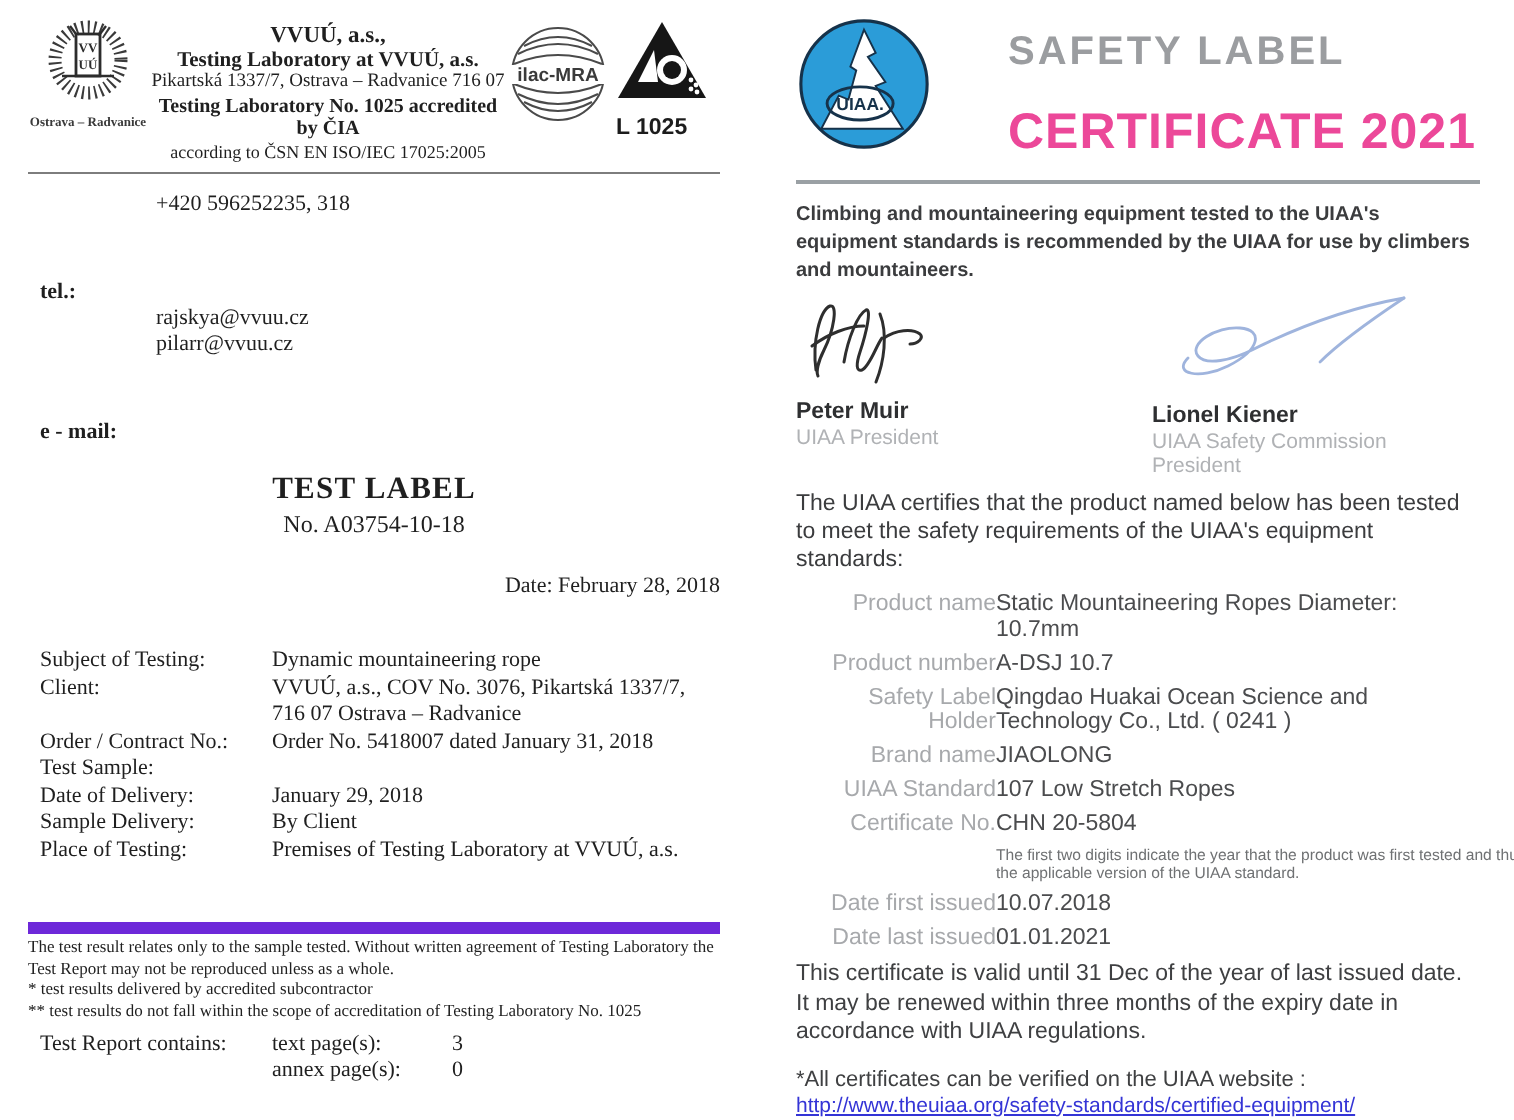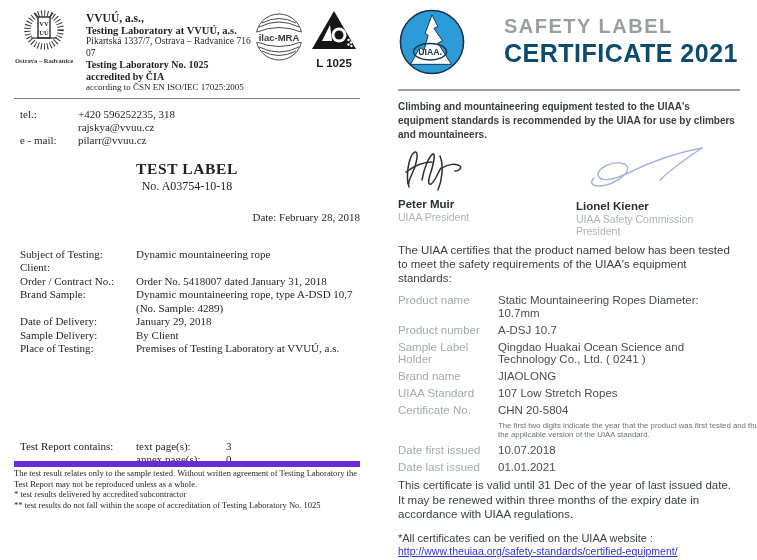--- a/index.html
+++ b/index.html
@@ -5,66 +5,66 @@
   * { margin:0; padding:0; box-sizing:border-box; }
   html,body { width:757px; height:560px; background:#fff; overflow:hidden; }
   .sheet { position:relative; width:757px; height:560px; background:#ffffff; }
 
   
   .page-left { position:absolute; left:0; top:0; width:378px; height:560px;
     font-family:"Liberation Serif", serif; color:#1f1f1f; padding:8px 18px 0 14px; }
   .lp-header { display:flex; align-items:flex-start; }
   .emblem-block { width:60px; text-align:center; }
   .emblem-caption { font-size:6.5px; font-weight:bold; color:#3a3a3a; margin-top:-2px; }
-  .org-block { flex:1; padding-top:5px; line-height:11.5px;margin-left:12px; }
+  .org-block { flex:1; text-align:center; padding-top:5px; line-height:11.5px; }
   .org1 { font-weight:bold; font-size:11.5px; }
   .org2 { font-weight:bold; font-size:10.5px; }
   .org3 { font-size:9.5px; }
   .org4 { font-weight:bold; font-size:10px; }
   .org5 { font-size:9px; }
   .ilac-block { width:54px; padding-top:4px; }
-  .cia-block { width:52px; text-align:center; padding-top:2px; }
+  .cia-block { width:52px; padding-top:2px; }
   .cia-code { font-family:"Liberation Sans", sans-serif; font-weight:bold; font-size:11.5px; margin-top:3px; color:#1c1c1c; }
   .lp-divider { border:none; border-top:1.5px solid #7d7d7d; margin-top:4px; }
   .contact { margin:9px 0 0 6px; font-size:11px; line-height:13px; }
   .contact .crow { display:grid; grid-template-columns:58px 1fr; }
-  .contact .clabel { font-weight:normal; }
+  .contact .clabel { font-weight:bold;margin-top:44px; }
   .lp-title-block { text-align:center; margin-top:13px; }
   .lp-title { font-size:15.5px; font-weight:bold; letter-spacing:0.6px; }
   .lp-report-no { font-size:12px; margin-top:1px; }
   .lp-placedate { text-align:right; margin-top:17px; font-size:11px; line-height:13px; }
   .details { margin:24px 0 0 6px; font-size:11px; line-height:13.5px; }
   .drow { display:grid; grid-template-columns:116px 1fr; }
   .dlabel { font-weight:normal; }
   .contains-block { margin:84px 0 0 6px; font-size:11px; line-height:13px; }
   .contains-block .drow { grid-template-columns:116px 1fr; }
   .pages-grid { display:grid; grid-template-columns:90px 40px; }
   .lp-footer { position:absolute; left:14px; right:18px; top:461px;
     border-top:6px solid #6d28d9; padding-top:1px;
     font-size:8.5px; line-height:10.5px; color:#1f1f1f; }
 
   
   .page-right { position:absolute; left:378px; top:0; width:379px; height:560px;
     font-family:"Liberation Sans", sans-serif; color:#3f4042; padding:8px 17px 0 20px; }
   .rp-header { display:flex; align-items:flex-start; }
   .rp-titles { margin-left:38px; padding-top:7px; }
   .safety-label { font-size:20px; font-weight:bold; color:#9b9da0; letter-spacing:1.5px; }
-  .cert-title { font-size:25px; font-weight:bold; color:#0c4a6e; letter-spacing:0.5px; margin-top:1px; }
+  .cert-title { font-size:25px; font-weight:bold; color:#ec4899; letter-spacing:0.5px; margin-top:14px; }
   .rp-divider { border:none; border-top:2px solid #9aa0a4; margin-top:9px; }
   .intro { margin-top:9px; font-weight:bold; font-size:10px; line-height:14px; color:#3b3c3e; }
   .sig-row { display:flex; margin-top:2px; }
   .sig-col1 { width:178px; }
   .sig-col2 { flex:1; }
   .sig-name { font-weight:bold; font-size:11.5px; color:#2e2f31; margin-top:2px; }
   .sig-title { font-size:10.5px; color:#b0b2b5; margin-top:1px; }
   .certifies { margin-top:6px; font-size:11.5px; line-height:14px; color:#3b3c3e; }
   .product-table { margin-top:9px; }
   .prow { display:grid; grid-template-columns:100px 1fr; margin-bottom:4.5px;
     font-size:11.5px; line-height:12.5px; }
-  .plabel { color:#a7a9ac; }
+  .plabel { color:#a7a9ac;text-align:right; }
   .pvalue { color:#4b4c4e; }
   .cert-note { font-size:7.8px; line-height:9.5px; color:#6f7173; margin-top:4px; width:265px; }
   .date-table { margin-top:2px; }
   .validity { font-size:11.5px; line-height:14.5px; color:#3f4042; }
   .verify { margin-top:10px; font-size:11px; line-height:13px; color:#3f4042; }
   .verify a { color:#3434d6; font-size:10.5px; }
 </style>
 </head>
 <body>
 
@@ -155,31 +155,31 @@
       <div>Date: February 28, 2018</div>
     </div>
 
     <div class="details">
       <div class="drow">
         <span class="dlabel">Subject of Testing:</span>
         <span><span>Dynamic mountaineering rope</span></span>
       </div>
       <div class="drow">
         <span class="dlabel">Client:</span>
+        <span>
+            <div>VVUÚ, a.s., COV No. 3076, Pikartská 1337/7,</div>
+            <div>716 07 Ostrava – Radvanice</div>
+          </span>
       </div>
       <div class="drow">
         <span class="dlabel">Order / Contract No.:</span>
         <span><span>Order No. 5418007 dated January 31, 2018</span></span>
       </div>
       <div class="drow">
-        <span class="dlabel">Brand Sample:</span>
-        <span>
-            <div>Dynamic mountaineering rope, type A-DSD 10,7</div>
-            <div>(No. Sample: 4289)</div>
-          </span>
+        <span class="dlabel">Test Sample:</span>
       </div>
       <div class="drow">
         <span class="dlabel">Date of Delivery:</span>
         <span><span>January 29, 2018</span></span>
       </div>
       <div class="drow">
         <span class="dlabel">Sample Delivery:</span>
         <span><span>By Client</span></span>
       </div>
       <div class="drow">
@@ -263,21 +263,21 @@
     <div class="product-table">
       <div class="prow">
         <span class="plabel">Product name</span>
         <span class="pvalue">Static Mountaineering Ropes Diameter: 10.7mm</span>
       </div>
       <div class="prow">
         <span class="plabel">Product number</span>
         <span class="pvalue">A-DSJ 10.7</span>
       </div>
       <div class="prow">
-        <span class="plabel">Sample Label Holder</span>
+        <span class="plabel">Safety Label Holder</span>
         <span class="pvalue">Qingdao Huakai Ocean Science and Technology Co., Ltd. ( 0241 )</span>
       </div>
       <div class="prow">
         <span class="plabel">Brand name</span>
         <span class="pvalue">JIAOLONG</span>
       </div>
       <div class="prow">
         <span class="plabel">UIAA Standard</span>
         <span class="pvalue">107 Low Stretch Ropes</span>
       </div>

